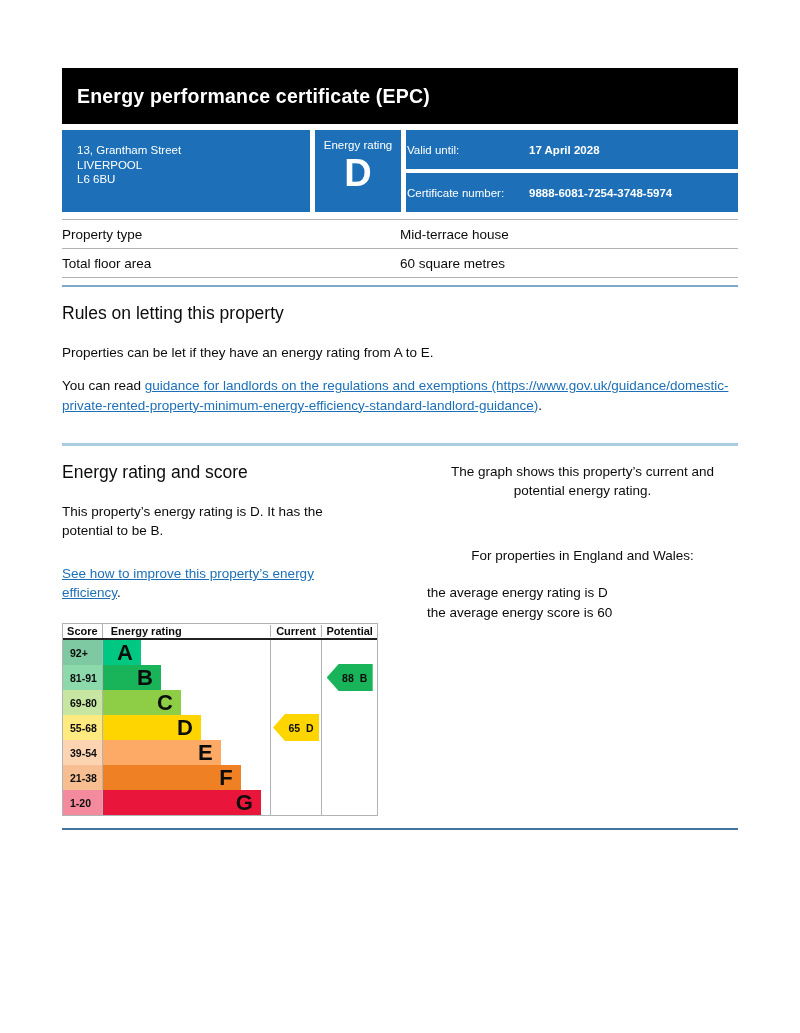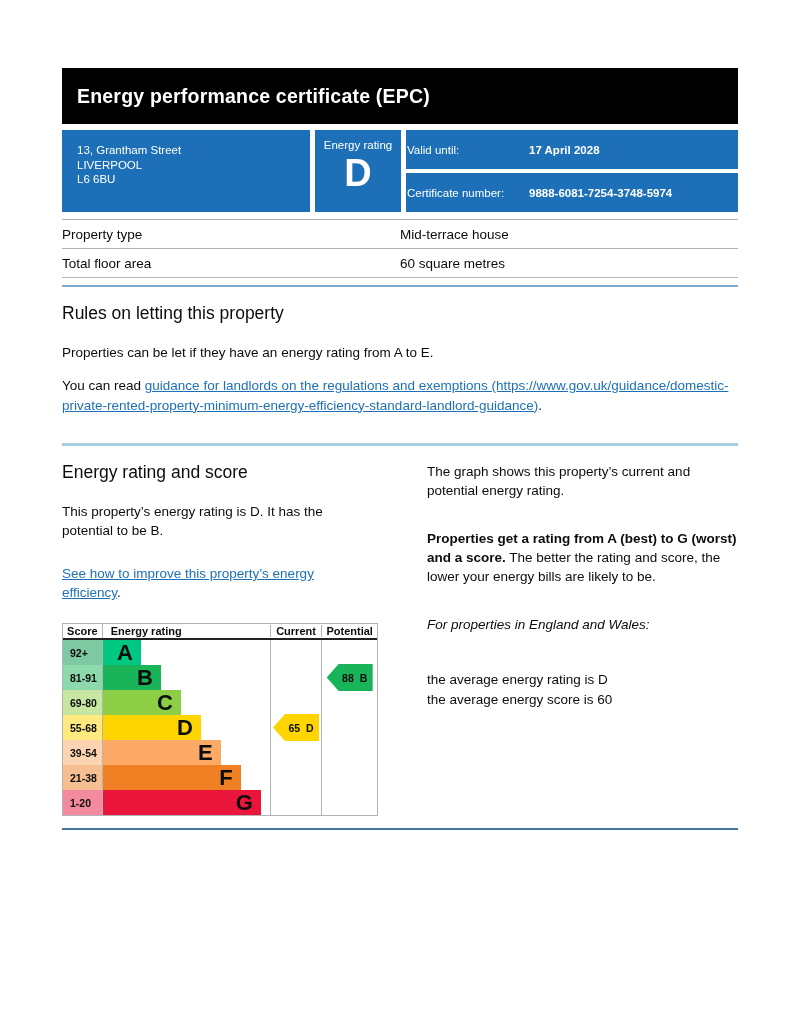--- a/index.html
+++ b/index.html
@@ -59,24 +59,24 @@
   .rules-section h2 { margin-top: 16px; }
   .rules-p1 { margin-top: 19px; }
   .rules-p2 { margin-top: 14px; line-height: 19.5px; }
 
   
   .columns { display: flex; margin-top: 16px; align-items: flex-start; }
   .col-left  { width: 316px; }
   .col-right { width: 311px; margin-left: 49px; }
   .col-left .intro-p { margin-top: 19px; width: 305px; }
   .col-left .improve-p { margin-top: 24px; width: 300px; }
-  .col-right p { margin-bottom: 0; }
+  .col-right p { margin-bottom: 0; text-align: center; }
   .col-right .rc-p2 { margin-top: 29px; }
-  .col-right .rc-p3 { margin-top: 29px; font-style: italic; }
-  .col-right .rc-averages { margin-top: 36px; }
+  .col-right .rc-p3 { margin-top: 46px; }
+  .col-right .rc-averages { margin-top: 18px; }
   .col-right .rc-averages div { font-size: 13.5px; line-height: 20px; }
 
   
   .epc-chart {
     margin-top: 21px;
     width: 316px;
     border: 1px solid var(--border-gray, #b1b4b6);
     font-size: 11px;
   }
   .chart-header {
@@ -237,21 +237,20 @@
             <div class="c-rating">
               <div class="band-bar" style="width: 158px; background: rgb(233, 21, 59);">G</div>
             </div>
             <div class="c-current cell-arrow"></div>
             <div class="c-potential cell-arrow"></div>
           </div>
         </div>
     </div>
     <div class="col-right">
       <p>The graph shows this property’s current and potential energy rating.</p>
-      <p class="rc-p2"><strong>Properties get a rating from A (best) to G (worst) and a score.</strong><span> The better the rating and score, the lower your energy bills are likely to be.</span></p>
       <p class="rc-p3">For properties in England and Wales:</p>
       <div class="rc-averages">
         <div>the average energy rating is D</div>
         <div>the average energy score is 60</div>
       </div>
     </div>
   </div>
 
   <div class="rule-dark"></div>
 

